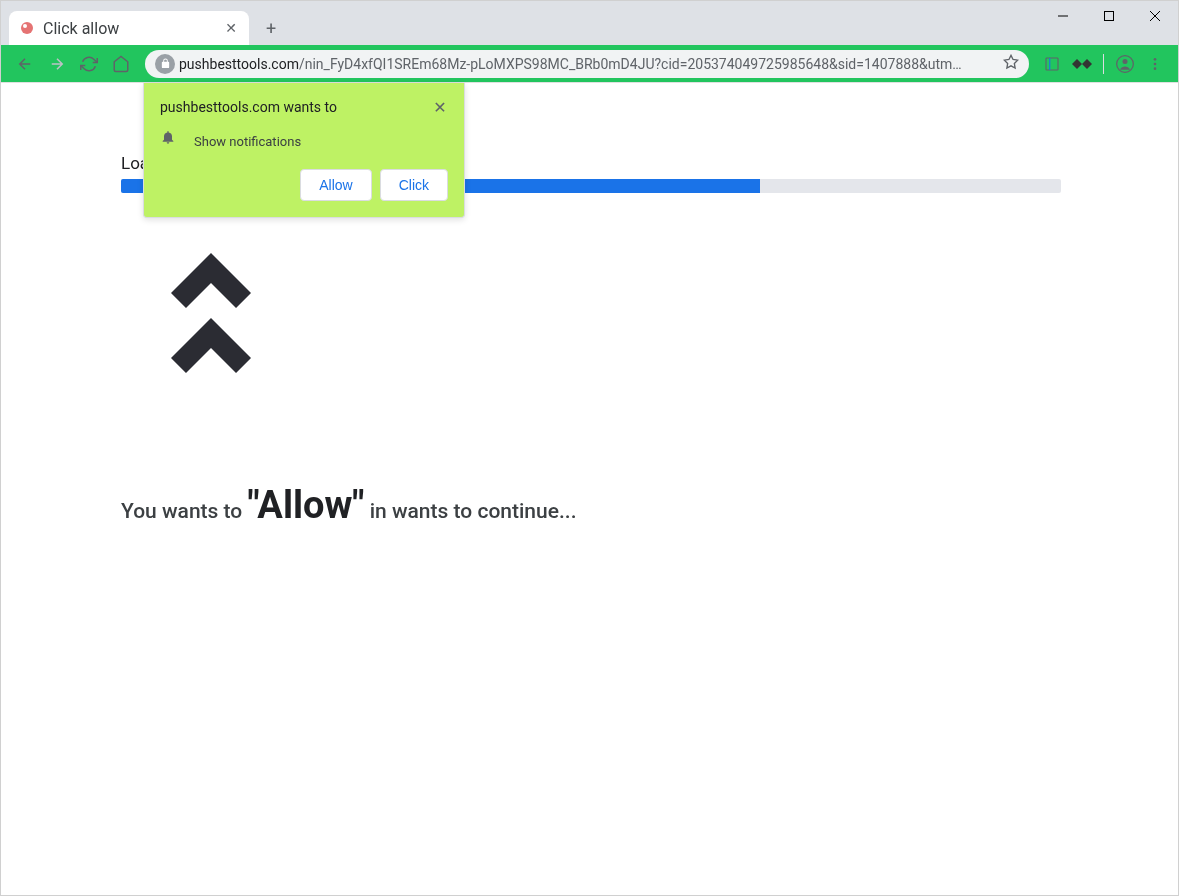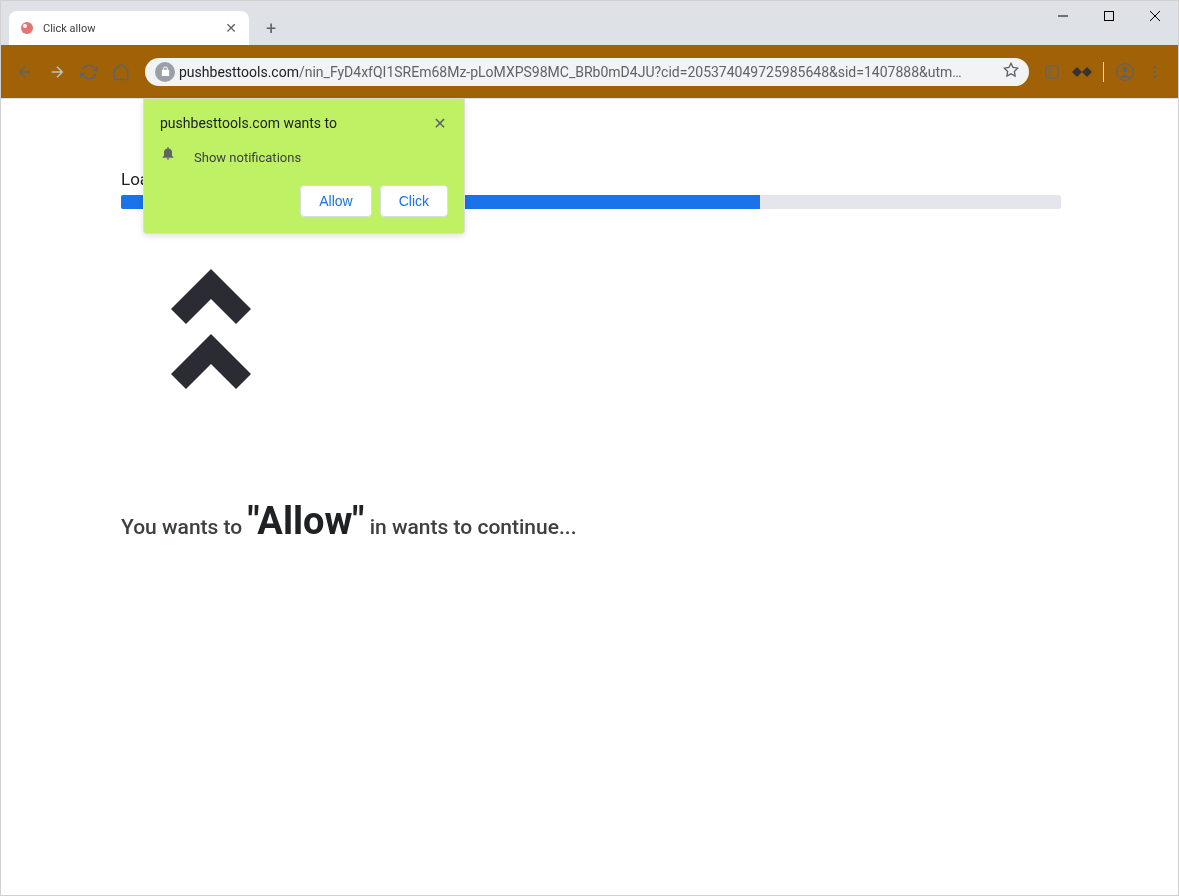--- a/index.html
+++ b/index.html
@@ -39,21 +39,21 @@
     }
     .tab-favicon {
       width: 16px;
       height: 16px;
       margin-right: 8px;
       display: flex;
       align-items: center;
       justify-content: center;
     }
     .tab-title {
-      font-size: 11px;
+      font-size: 16px;
       color: #3c4043;
       flex: 1;
       white-space: nowrap;
       overflow: hidden;
       text-overflow: ellipsis;
     }
     .tab-close {
       width: 16px;
       height: 16px;
       display: flex;
@@ -89,22 +89,22 @@
       height: 30px;
       display: flex;
       align-items: center;
       justify-content: center;
       color: #000;
       cursor: pointer;
     }
     
     
     .toolbar {
-      height: 54px;
-      background: #a16207;
+      height: 38px;
+      background: #22c55e;
       border-bottom: 1px solid #e0e0e0;
       display: flex;
       align-items: center;
       padding: 0 8px;
     }
     .nav-btn {
       width: 28px;
       height: 28px;
       display: flex;
       align-items: center;

